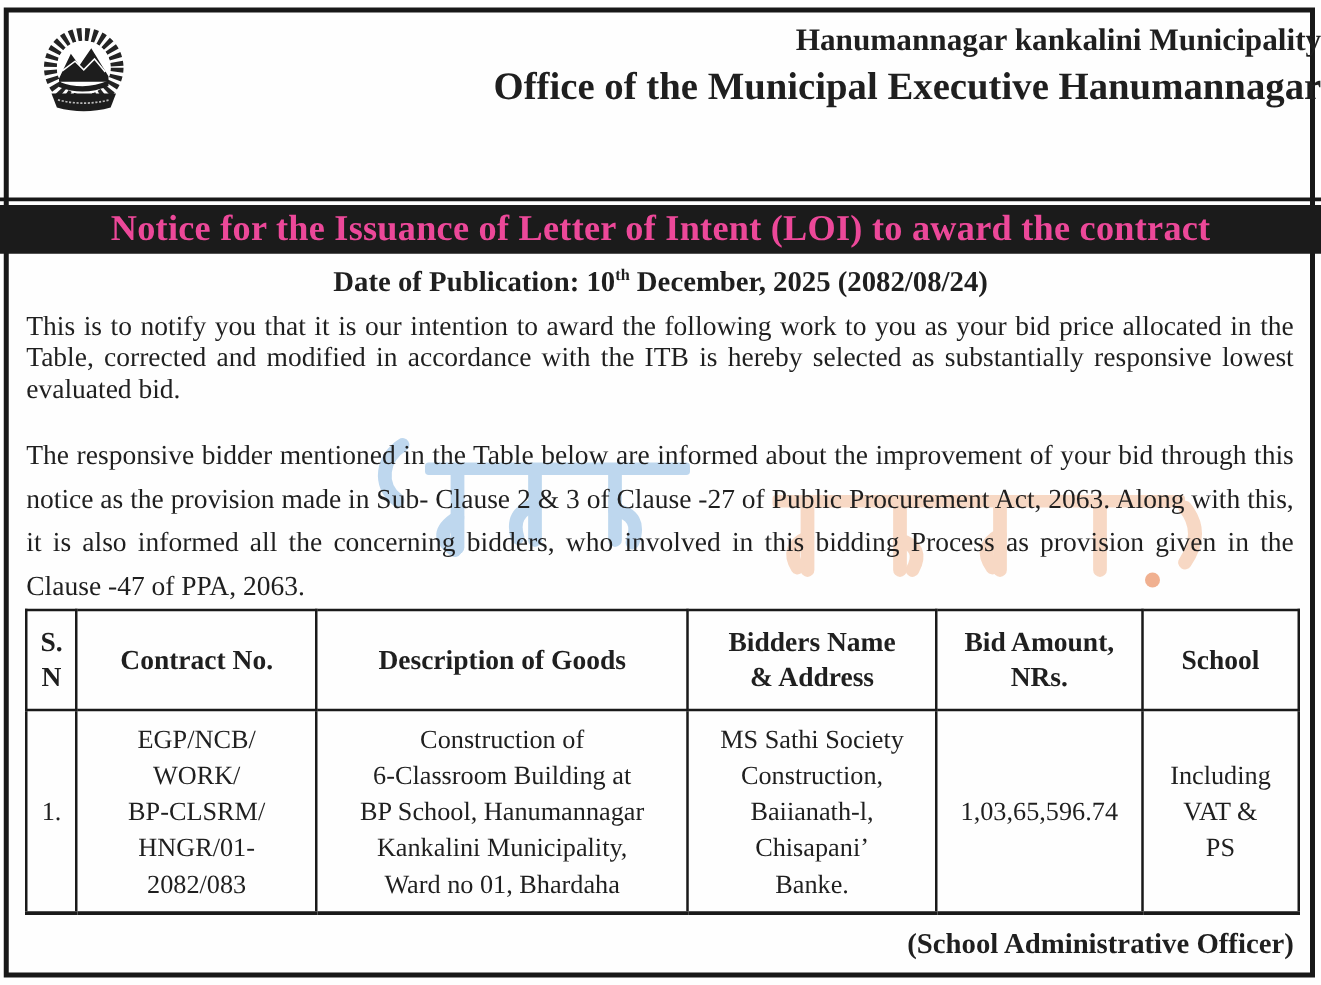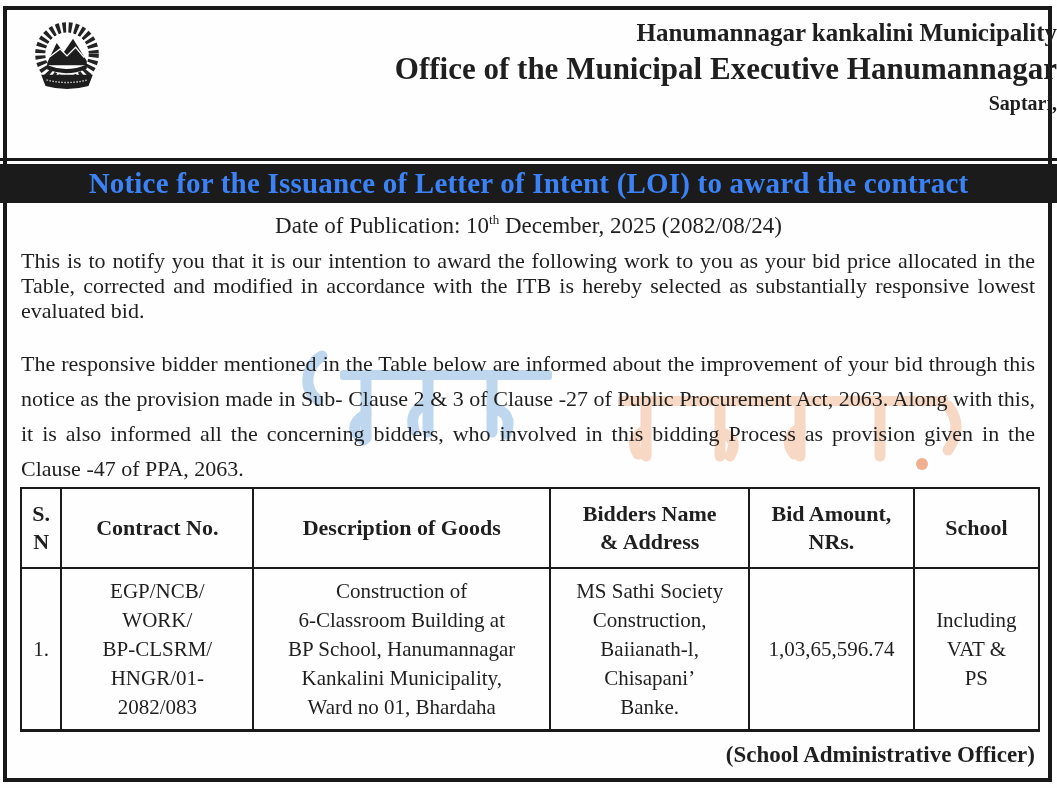--- a/index.html
+++ b/index.html
@@ -41,35 +41,35 @@
     left: 0; right: 0; top: 158px;
     height: 3px; background: #181818;
     z-index: 3;
   }
   
   .banner {
     position: absolute;
     left: 0; right: 0; top: 164px;
     height: 39px;
     background: #1b1b1b;
-    color: #3b82f6;
+    color: #ec4899;
     font-size: 29px;
     font-weight: bold;
     line-height: 39px;
     text-align: center;
     z-index: 4;
     letter-spacing: 0.2px;
   }
   
   .date-line {
     position: absolute;
     left: 0; right: 0; top: 212px;
     text-align: center;
     font-size: 23px;
-    font-weight: normal;
+    font-weight: bold;
     z-index: 2;
   }
   .date-line sup { font-size: 13px; }
   
   .para {
     position: absolute;
     left: 21px; width: 1014px;
     font-size: 22px;
     text-align: justify;
     z-index: 2;
@@ -167,21 +167,20 @@
     <path d="M27 52 L38 29 L46 40 L57 24 L73 50 L73 55 L27 55 Z" fill="#1d1d1d"></path>
     <path d="M27 55 Q50 64 73 54 L73 59 Q50 69 27 60 Z" fill="#1d1d1d"></path>
     <path d="M30 45 L42 36 L50 44 L60 34 L70 46" fill="none" stroke="#ffffff" stroke-width="1.5"></path>
     <path d="M20 66 L80 66 L75 79 Q50 86 25 79 Z" fill="#1d1d1d"></path>
     <path d="M26 72 Q50 78 74 72" fill="none" stroke="#bbbbbb" stroke-width="1.6" stroke-dasharray="2 1.5"></path>
   </svg>
 
   <div class="head-text">
     <div class="head-line1">Hanumannagar kankalini Municipality</div>
     <div class="head-line2">Office of the Municipal Executive Hanumannagar</div>
-    <div class="head-line3">Saptari,</div>
   </div>
 
   <div class="head-rule"></div>
 
   <div class="banner">Notice for the Issuance of Letter of Intent (LOI) to award the contract</div>
 
   <div class="date-line">
     <span>Date of Publication: 10</span><sup>th</sup><span> December, 2025 (2082/08/24)</span>
   </div>
 

